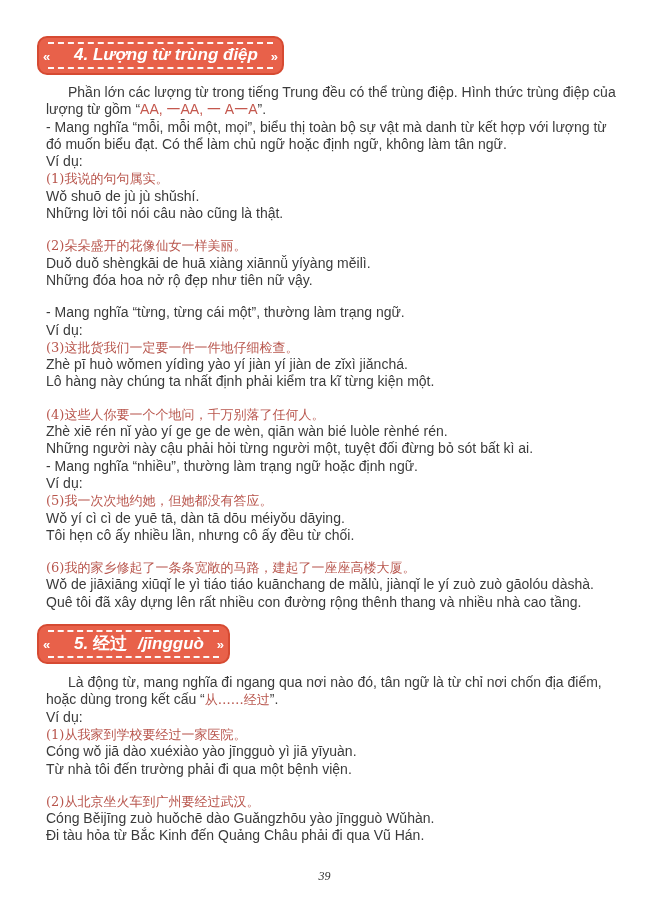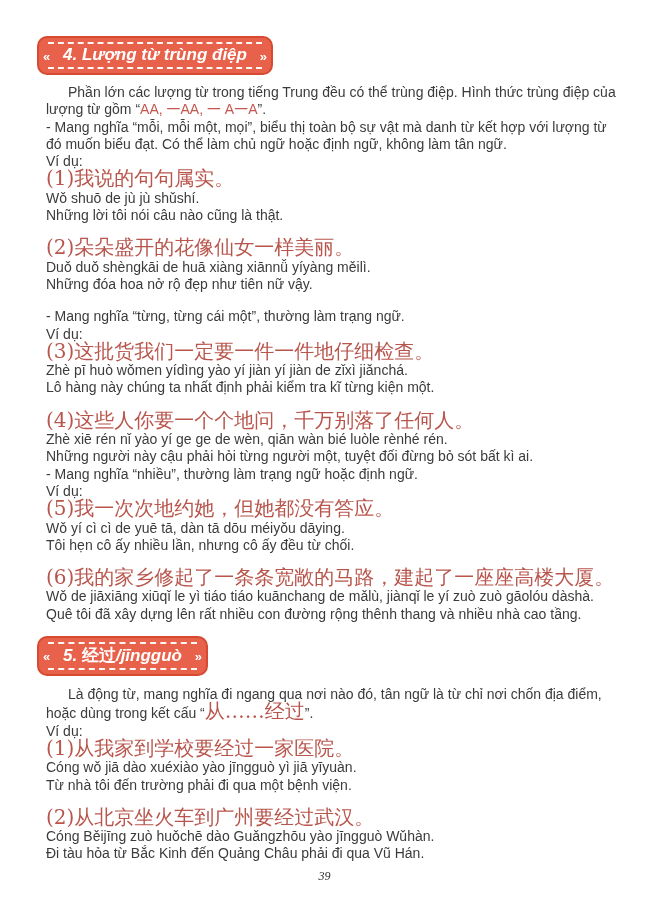--- a/index.html
+++ b/index.html
@@ -43,36 +43,36 @@
   }
   .dash-top { top: 4px; }
   .dash-bottom { bottom: 4px; }
   .orn {
     position: absolute; top: 50%; transform: translateY(-50%);
     font-style: normal; font-weight: bold; font-size: 13px;
     color: #ffffff; line-height: 1;
   }
   .orn-l { left: 4px; }
   .orn-r { right: 4px; }
-  .seg-bn { font-style: italic; }
+  .seg-bn { font-style: italic; margin-left: 11px; }
   .seg-bc { font-family: "DejaVu Serif", serif; font-style: normal; text-align: right; }
   
   .line {
     font-size: 14px;
     line-height: 17.3px;
     color: var(--body_text, #3b3b3b);
     white-space: nowrap;
   }
   .line.indent { text-indent: 22px; }
   .gap { height: 15px; }
   .seg-n  { color: var(--body_text, #3b3b3b); }
   .seg-rc {
     color: var(--red_cn, #b8554c);
     font-family: "DejaVu Serif", serif;
-    font-size: 20px;
+    font-size: 13px;
     margin-top: 6px;
   }
   .seg-ri {
     color: var(--red_italic, #c4584e);
   }
   
   .page-number {
     position: absolute;
     left: 0; right: 0; top: 869px;
     text-align: center;

